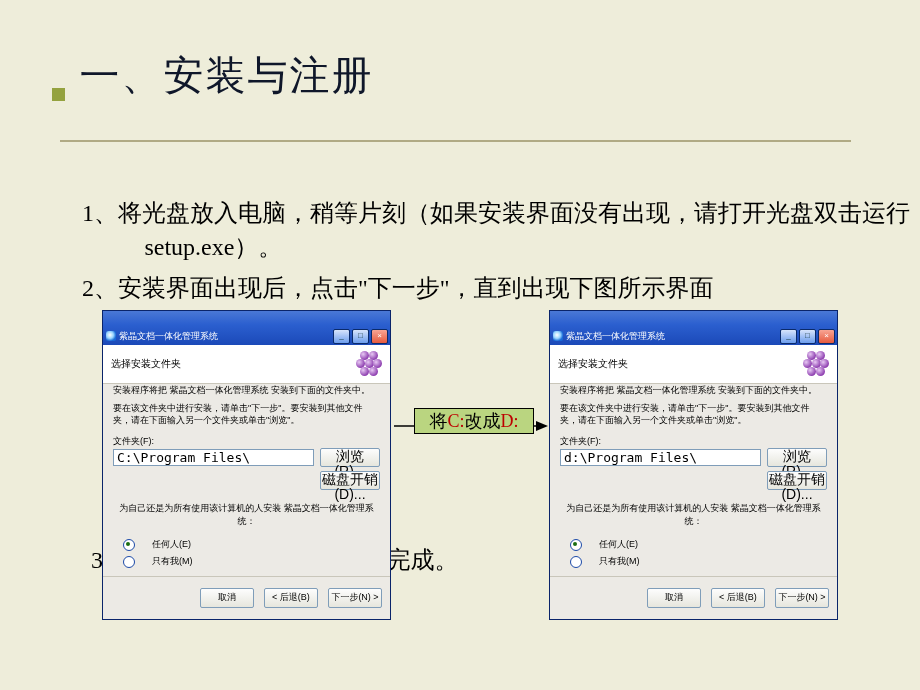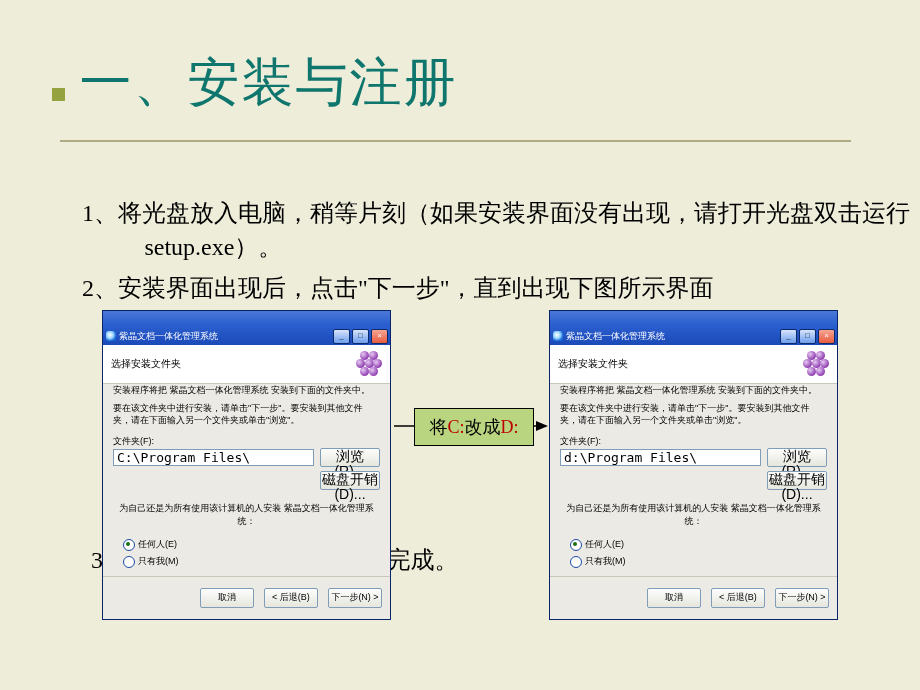--- a/index.html
+++ b/index.html
@@ -26,22 +26,22 @@
     width: 13px;
     height: 13px;
     background: #94a23f;
     vertical-align: top;
     margin-top: 40px;
     margin-right: 10px;
   }
   .title-text {
     display: inline-block;
     font-family: Liberation Mono, monospace;
-    font-size: 52px;
-    color: #0f766e;
+    font-size: 40px;
+    color: #0f172a;
     letter-spacing: 2px;
   }
   .title-underline {
     position: absolute;
     left: 60px;
     top: 140px;
     width: 791px;
     border-top: 2px solid #b0aa84;
   }
 
@@ -139,21 +139,21 @@
   }
   .small-btn {
     width: 58px; height: 17px;
     border:1px solid #7f9db9;
     background: linear-gradient(#fdfdfd,#e6e6dd);
     font-size:14px; text-align:center; line-height:15px;
     border-radius:2px;
   }
   .row-disk { display:flex; justify-content:flex-end; margin-bottom:12px;}
   .note { text-align:center; margin-bottom:10px; }
-  .radio-row { display:flex; align-items:center; gap:3px; margin:4px 0 2px 10px;}
+  .radio-row { display:flex; align-items:center; gap:17px; margin:4px 0 2px 10px;}
   .radio-dot {
     width:10px;height:10px;border:1px solid #1c4aa8;border-radius:50%;
     display:inline-block;background:#fff;position:relative;
   }
   .radio-dot.checked::after{
     content:"";position:absolute;left:2px;top:2px;width:4px;height:4px;
     background:#1c6e12;border-radius:50%;
   }
 
   .footer {
@@ -166,21 +166,21 @@
     border:1px solid #7f9db9;
     background: linear-gradient(#fdfdfd,#e6e6dd);
     font-size:9px; text-align:center; line-height:16px;
     border-radius:2px;
   }
 
   .callout {
     position:absolute;
     left: 414px; top: 408px;
     width: 110px;
-    padding: 6px 4px;
+    padding: 0 4px;
     border: 1.5px solid #000;
     background: #bad580;
     font-size: 18px;
     text-align:center;
     font-family:"SimSun",serif;
   }
   .callout .redC { color:#bd0000; }
 
   .arrow-svg {
     position:absolute;

